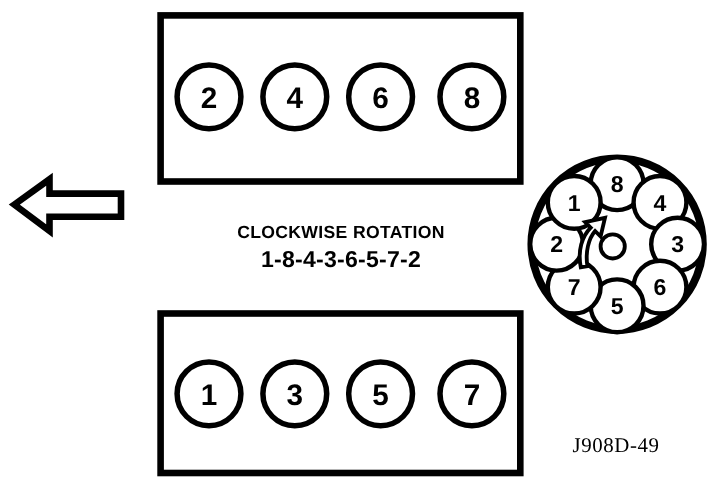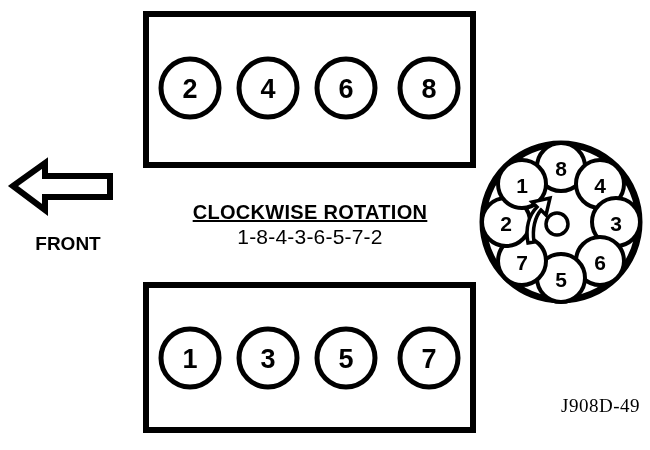--- a/index.html
+++ b/index.html
@@ -82,31 +82,30 @@
     color: #000000;
   }
   #rotation-text {
     left: 145px;
     top: 200px;
     width: 330px;
     text-align: center;
   }
   #rotation-title {
     font-family: "Liberation Sans", sans-serif;
-    font-size: 20px;
+    font-size: 16px;
     font-weight: bold;
     letter-spacing: 0.3px;
     line-height: 24px;
     white-space: nowrap;
-    text-decoration: underline;
   }
   #firing-order-text {
     font-family: "Liberation Sans", sans-serif;
     font-size: 21px;
-    font-weight: normal;
+    font-weight: bold;
     letter-spacing: 0.2px;
     line-height: 26px;
     white-space: nowrap;
   }
   #front-of-engine-text {
     left: 6px;
     top: 232px;
     width: 124px;
     text-align: center;
     font-family: "Liberation Sans", sans-serif;
@@ -114,21 +113,21 @@
     font-weight: bold;
     line-height: 23px;
   }
   #front-of-engine-text div {
     white-space: nowrap;
   }
   #figure-id {
     left: 480px;
     top: 395px;
     width: 160px;
-    text-align: right;
+    text-align: center;
     font-family: "Liberation Serif", serif;
     font-size: 19px;
     font-weight: normal;
     letter-spacing: 0.5px;
     white-space: nowrap;
   }
 </style>
 </head>
 <body>
 
@@ -233,18 +232,17 @@
              L 45 210
              Z"></path>
   </svg>
 
   <div class="text-block" id="rotation-text">
     <div id="rotation-title">CLOCKWISE ROTATION</div>
     <div id="firing-order-text">1-8-4-3-6-5-7-2</div>
   </div>
 
   <div class="text-block" id="front-of-engine-text">
-    <div>FRONT</div>
   </div>
 
   <div class="text-block" id="figure-id">J908D-49</div>
 
 </div>
 
 </body></html>

